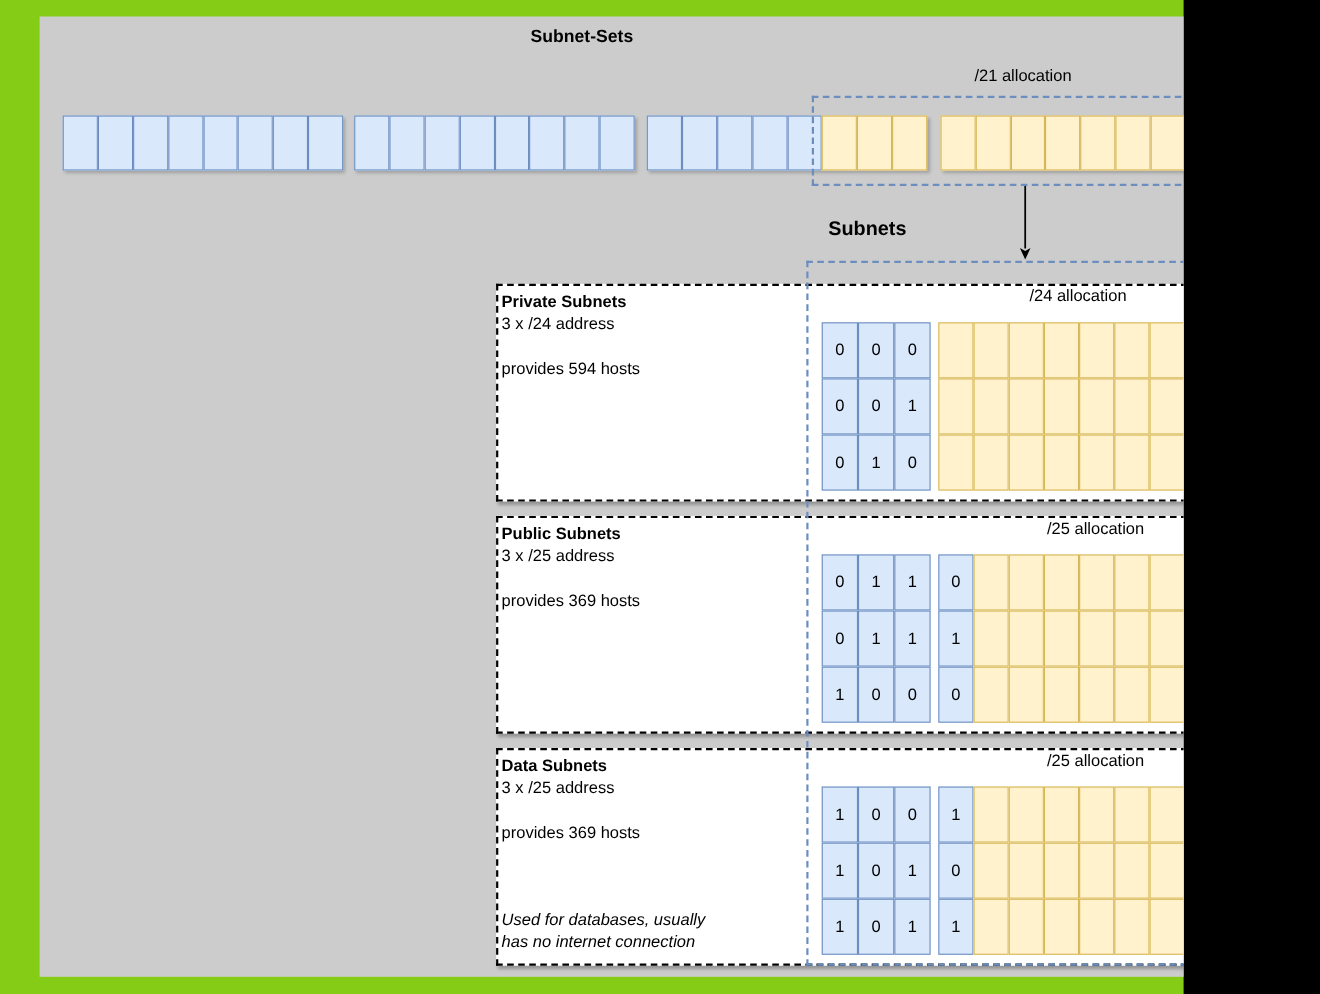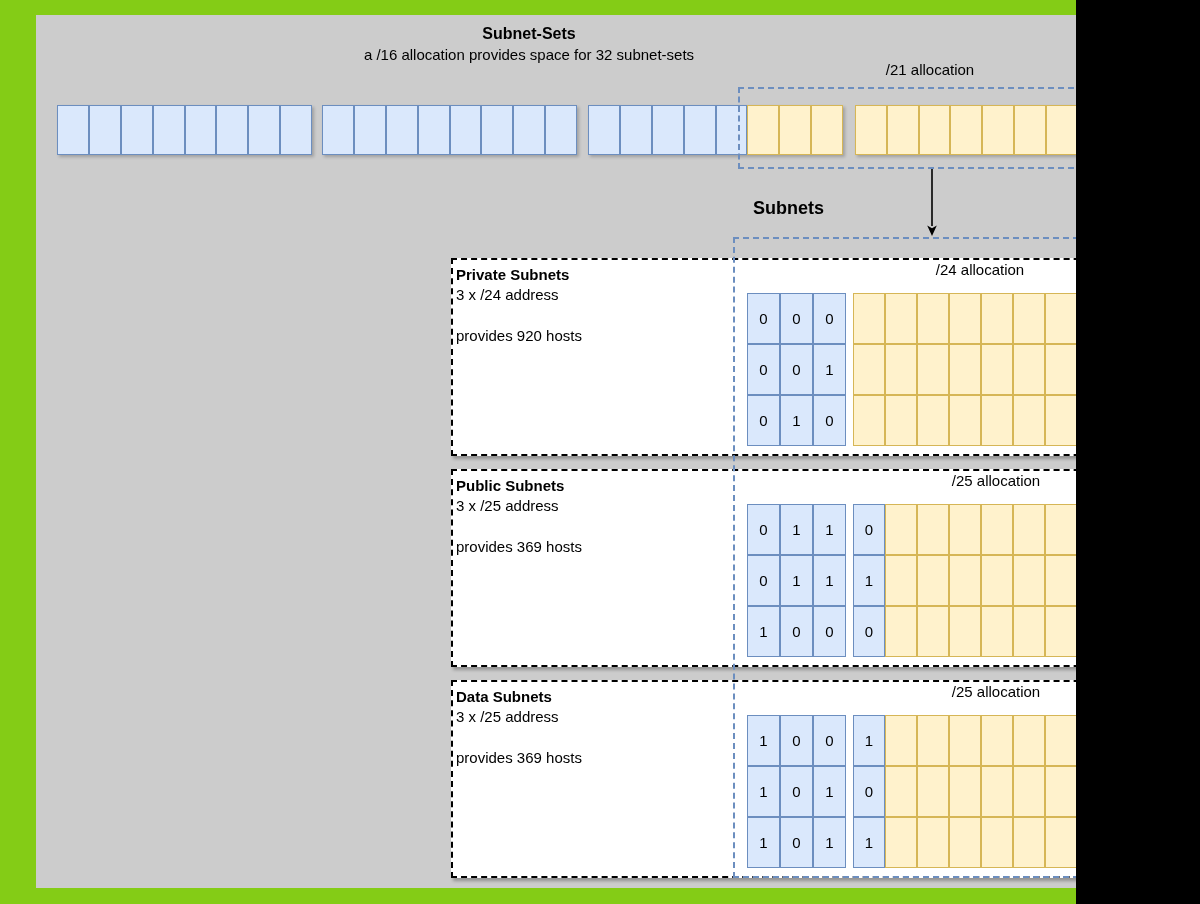--- a/index.html
+++ b/index.html
@@ -40,21 +40,20 @@
   .arrow-svg { position:absolute; z-index:5; }
 </style>
 </head>
 <body>
 
 <div class="stage">
   <div class="canvas"></div>
 
   <div class="header">
     <div class="title">Subnet-Sets</div>
-    <div>a /16 allocation provides space for 32 subnet-sets</div>
   </div>
 
   <div class="bit-row" style="left:57px; top:105px; width:255px;">
       <div class="cell blue"></div>
       <div class="cell blue"></div>
       <div class="cell blue"></div>
       <div class="cell blue"></div>
       <div class="cell blue"></div>
       <div class="cell blue"></div>
       <div class="cell blue"></div>
@@ -97,21 +96,21 @@
   <svg class="arrow-svg" style="left:924px; top:169px;" width="16" height="68" viewBox="0 0 16 68">
     <line x1="8" y1="0" x2="8" y2="57" stroke="#000" stroke-width="1.6"></line>
     <path d="M8 67 L3.2 56.5 L8 59.2 L12.8 56.5 Z" fill="#000"></path>
   </svg>
 
   <div class="subnets-label">Subnets</div>
 
   <div class="subnet-box" style="top:258px;">
     <div class="box-title">Private Subnets</div>
     <div class="box-subtitle">3 x /24 address</div>
-    <div class="box-hosts">provides 920 hosts</div>
+    <div class="box-hosts">provides 594 hosts</div>
     <div class="alloc-label" style="left:427px;">/24 allocation</div>
     <div class="bitgrid blue3">
         <div class="cell blue">0</div>
         <div class="cell blue">0</div>
         <div class="cell blue">0</div>
         <div class="cell blue">0</div>
         <div class="cell blue">0</div>
         <div class="cell blue">1</div>
         <div class="cell blue">0</div>
         <div class="cell blue">1</div>
@@ -186,20 +185,22 @@
         <div class="cell yellow"></div>
         <div class="cell yellow"></div>
         <div class="cell yellow"></div>
       </div>
   </div>
 
   <div class="subnet-box" style="top:680px;">
     <div class="box-title">Data Subnets</div>
     <div class="box-subtitle">3 x /25 address</div>
     <div class="box-hosts">provides 369 hosts</div>
+    <div class="box-note">Used for databases, usually
+has no internet connection</div>
     <div class="alloc-label" style="left:443px;">/25 allocation</div>
     <div class="bitgrid blue3">
         <div class="cell blue">1</div>
         <div class="cell blue">0</div>
         <div class="cell blue">0</div>
         <div class="cell blue">1</div>
         <div class="cell blue">0</div>
         <div class="cell blue">1</div>
         <div class="cell blue">1</div>
         <div class="cell blue">0</div>

